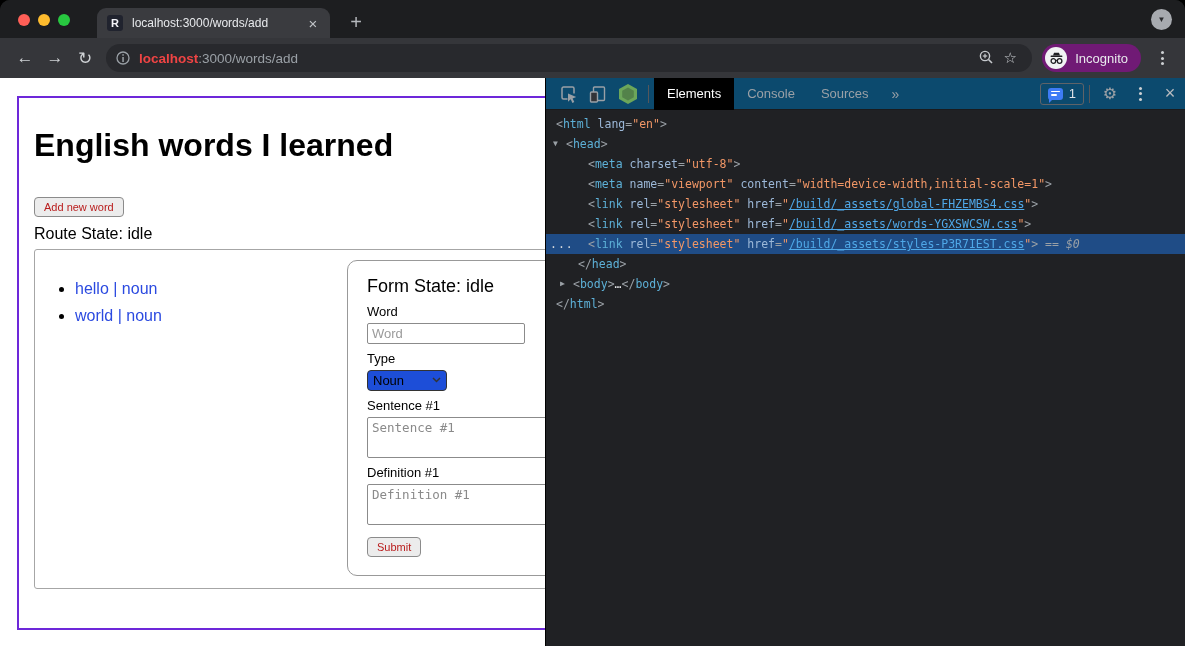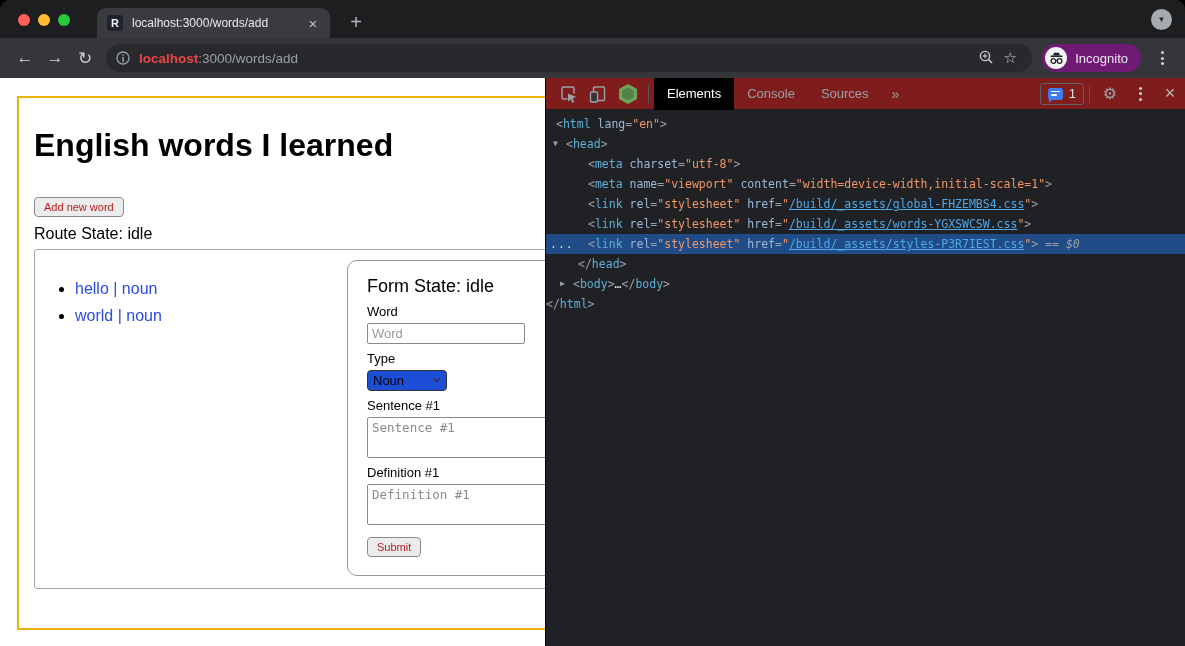--- a/index.html
+++ b/index.html
@@ -29,21 +29,21 @@
   .box-ic { width:24px; text-align:center; flex:none; color:#C6C9CD; font-size:15px; }
   .incognito { height:28px; margin-left:10px; background:#701a75; border-radius:14px; display:flex; align-items:center; padding:0 13px 0 3px; flex:none; }
   .incog-circle { width:22px; height:22px; background:#F1F3F4; border-radius:50%; display:flex; align-items:center; justify-content:center; }
   .incognito span.lbl { color:#E8EAED; font-size:13px; margin-left:8px; }
   .menu-dots { margin:0 4px 0 12px; display:flex; flex-direction:column; gap:2.5px; align-items:center; width:18px; }
   .menu-dots i { width:3px; height:3px; border-radius:50%; background:#CDD0D3; }
 
   
   .content { flex:1; display:flex; min-height:0; }
   .page { width:545px; background:#fff; flex:none; overflow:hidden; }
-  .frame { margin:18px 16px 16px 17px; width:596px; height:534px; border:2px solid #eab308; padding:0 15px; }
+  .frame { margin:18px 16px 16px 17px; width:596px; height:534px; border:2px solid #6d28d9; padding:0 15px; }
   .frame h1 { font-size:32px; font-weight:bold; color:#000; margin:29px 0 33px; }
   .btn { font-family:"Liberation Sans", sans-serif; font-size:11px; color:#b91c1c; background:#ECECEC; border:1px solid #8B8B8B; border-radius:4px; padding:3px 9px; }
   .route-state { font-size:16px; color:#000; margin:8px 0 6px; }
   .outer-box { border:1px solid #A6A6A6; border-radius:3px; height:340px; display:flex; }
   .word-list { margin:30px 0 0 0; padding-left:40px; flex:1; }
   .word-list li { font-size:16px; margin-bottom:9px; color:#000; }
   .word-list a { color:#2B4AE0; text-decoration:none; }
   .form-panel { width:240px; margin:10px 8px 12px 0; border:1px solid #999; border-radius:10px; padding:15px 19px; flex:none; }
   .form-state { font-size:18px; color:#000; margin-bottom:4px; }
   .f-label { font-size:13px; color:#000; margin:7px 0 4px; }
@@ -51,21 +51,21 @@
   .f-input::placeholder { color:#9A9A9A; }
   .select-wrap { position:relative; display:inline-block; }
   .f-select { appearance:none; -webkit-appearance:none; width:80px; height:21px; border:1px solid #333; border-radius:4px; background:#1d4ed8; font-family:"Liberation Sans", sans-serif; font-size:13px; padding:0 18px 0 5px; color:#000; }
   .select-chevron { position:absolute; right:6px; top:7px; pointer-events:none; }
   .f-textarea { width:199px; height:41px; border:1px solid #8B8B8B; border-radius:2px; font-family:"DejaVu Sans Mono", monospace; font-size:12.5px; padding:2px 4px; resize:both; display:block; color:#000; }
   .f-textarea::placeholder { color:#8A8A8A; }
   .submit-btn { margin-top:12px; }
 
   
   .devtools { flex:1; background:#202124; border-left:1px solid #000; display:flex; flex-direction:column; min-width:0; }
-  .dt-toolbar { height:32px; background:#7f1d1d; border-bottom:1px solid #1A1B1D; display:flex; align-items:center; padding-left:7px; flex:none; }
+  .dt-toolbar { height:32px; background:#0c4a6e; border-bottom:1px solid #1A1B1D; display:flex; align-items:center; padding-left:7px; flex:none; }
   .dt-ic { width:30px; height:32px; display:flex; align-items:center; justify-content:center; flex:none; }
   .dt-divider { width:1px; height:18px; background:#55575B; margin:0 5px; flex:none; }
   .dt-tab { height:32px; display:flex; align-items:center; padding:0 13px; font-size:13px; color:#9AA0A6; flex:none; }
   .dt-tab.active { background:#000; color:#fff; }
   .dt-more { color:#9AA0A6; font-size:14px; padding:0 10px; }
   .dt-spacer { flex:1; }
   .issues-btn { border:1px solid #5F6368; border-radius:3px; height:22px; display:flex; align-items:center; padding:0 7px; gap:6px; flex:none; }
   .bubble { width:15px; height:12px; background:#3E7CF6; border-radius:3px; position:relative; }
   .bubble::before, .bubble::after { content:""; position:absolute; left:3px; height:1.6px; background:#fff; border-radius:1px; }
   .bubble::before { top:3.4px; width:9px; }
@@ -228,18 +228,18 @@
       <div class="dt-code">
           <div class="line" style="padding-left: 10px;"><span class="tk-punct">&lt;</span><span class="tk-tag">html</span><span class="tk-plain"> </span><span class="tk-attr">lang</span><span class="tk-punct">=</span><span class="tk-val">"en"</span><span class="tk-punct">&gt;</span></div>
           <div class="line" style="padding-left: 20px;"><span class="arrow" style="left: 7px;">▼</span><span class="tk-punct">&lt;</span><span class="tk-tag">head</span><span class="tk-punct">&gt;</span></div>
           <div class="line" style="padding-left: 42px;"><span class="tk-punct">&lt;</span><span class="tk-tag">meta</span><span class="tk-plain"> </span><span class="tk-attr">charset</span><span class="tk-punct">=</span><span class="tk-val">"utf-8"</span><span class="tk-punct">&gt;</span></div>
           <div class="line" style="padding-left: 42px;"><span class="tk-punct">&lt;</span><span class="tk-tag">meta</span><span class="tk-plain"> </span><span class="tk-attr">name</span><span class="tk-punct">=</span><span class="tk-val">"viewport"</span><span class="tk-plain"> </span><span class="tk-attr">content</span><span class="tk-punct">=</span><span class="tk-val">"width=device-width,initial-scale=1"</span><span class="tk-punct">&gt;</span></div>
           <div class="line" style="padding-left: 42px;"><span class="tk-punct">&lt;</span><span class="tk-tag">link</span><span class="tk-plain"> </span><span class="tk-attr">rel</span><span class="tk-punct">=</span><span class="tk-val">"stylesheet"</span><span class="tk-plain"> </span><span class="tk-attr">href</span><span class="tk-punct">=</span><span class="tk-val">"</span><span class="tk-link">/build/_assets/global-FHZEMBS4.css</span><span class="tk-val">"</span><span class="tk-punct">&gt;</span></div>
           <div class="line" style="padding-left: 42px;"><span class="tk-punct">&lt;</span><span class="tk-tag">link</span><span class="tk-plain"> </span><span class="tk-attr">rel</span><span class="tk-punct">=</span><span class="tk-val">"stylesheet"</span><span class="tk-plain"> </span><span class="tk-attr">href</span><span class="tk-punct">=</span><span class="tk-val">"</span><span class="tk-link">/build/_assets/words-YGXSWCSW.css</span><span class="tk-val">"</span><span class="tk-punct">&gt;</span></div>
           <div class="line selected" style="padding-left: 42px;"><span class="gutter">...</span><span class="tk-punct">&lt;</span><span class="tk-tag">link</span><span class="tk-plain"> </span><span class="tk-attr">rel</span><span class="tk-punct">=</span><span class="tk-val">"stylesheet"</span><span class="tk-plain"> </span><span class="tk-attr">href</span><span class="tk-punct">=</span><span class="tk-val">"</span><span class="tk-link">/build/_assets/styles-P3R7IEST.css</span><span class="tk-val">"</span><span class="tk-punct">&gt;</span><span class="tk-eq"> == $0</span></div>
           <div class="line" style="padding-left: 32px;"><span class="tk-punct">&lt;/</span><span class="tk-tag">head</span><span class="tk-punct">&gt;</span></div>
           <div class="line" style="padding-left: 27px;"><span class="arrow" style="left: 14px;">▶</span><span class="tk-punct">&lt;</span><span class="tk-tag">body</span><span class="tk-punct">&gt;</span><span class="tk-plain">…</span><span class="tk-punct">&lt;/</span><span class="tk-tag">body</span><span class="tk-punct">&gt;</span></div>
-          <div class="line" style=""><span class="tk-punct">&lt;/</span><span class="tk-tag">html</span><span class="tk-punct">&gt;</span></div>
+          <div class="line" style="padding-left: 10px;"><span class="tk-punct">&lt;/</span><span class="tk-tag">html</span><span class="tk-punct">&gt;</span></div>
         </div>
     </div>
 
   </div>
 </div>
 
 </body></html>

